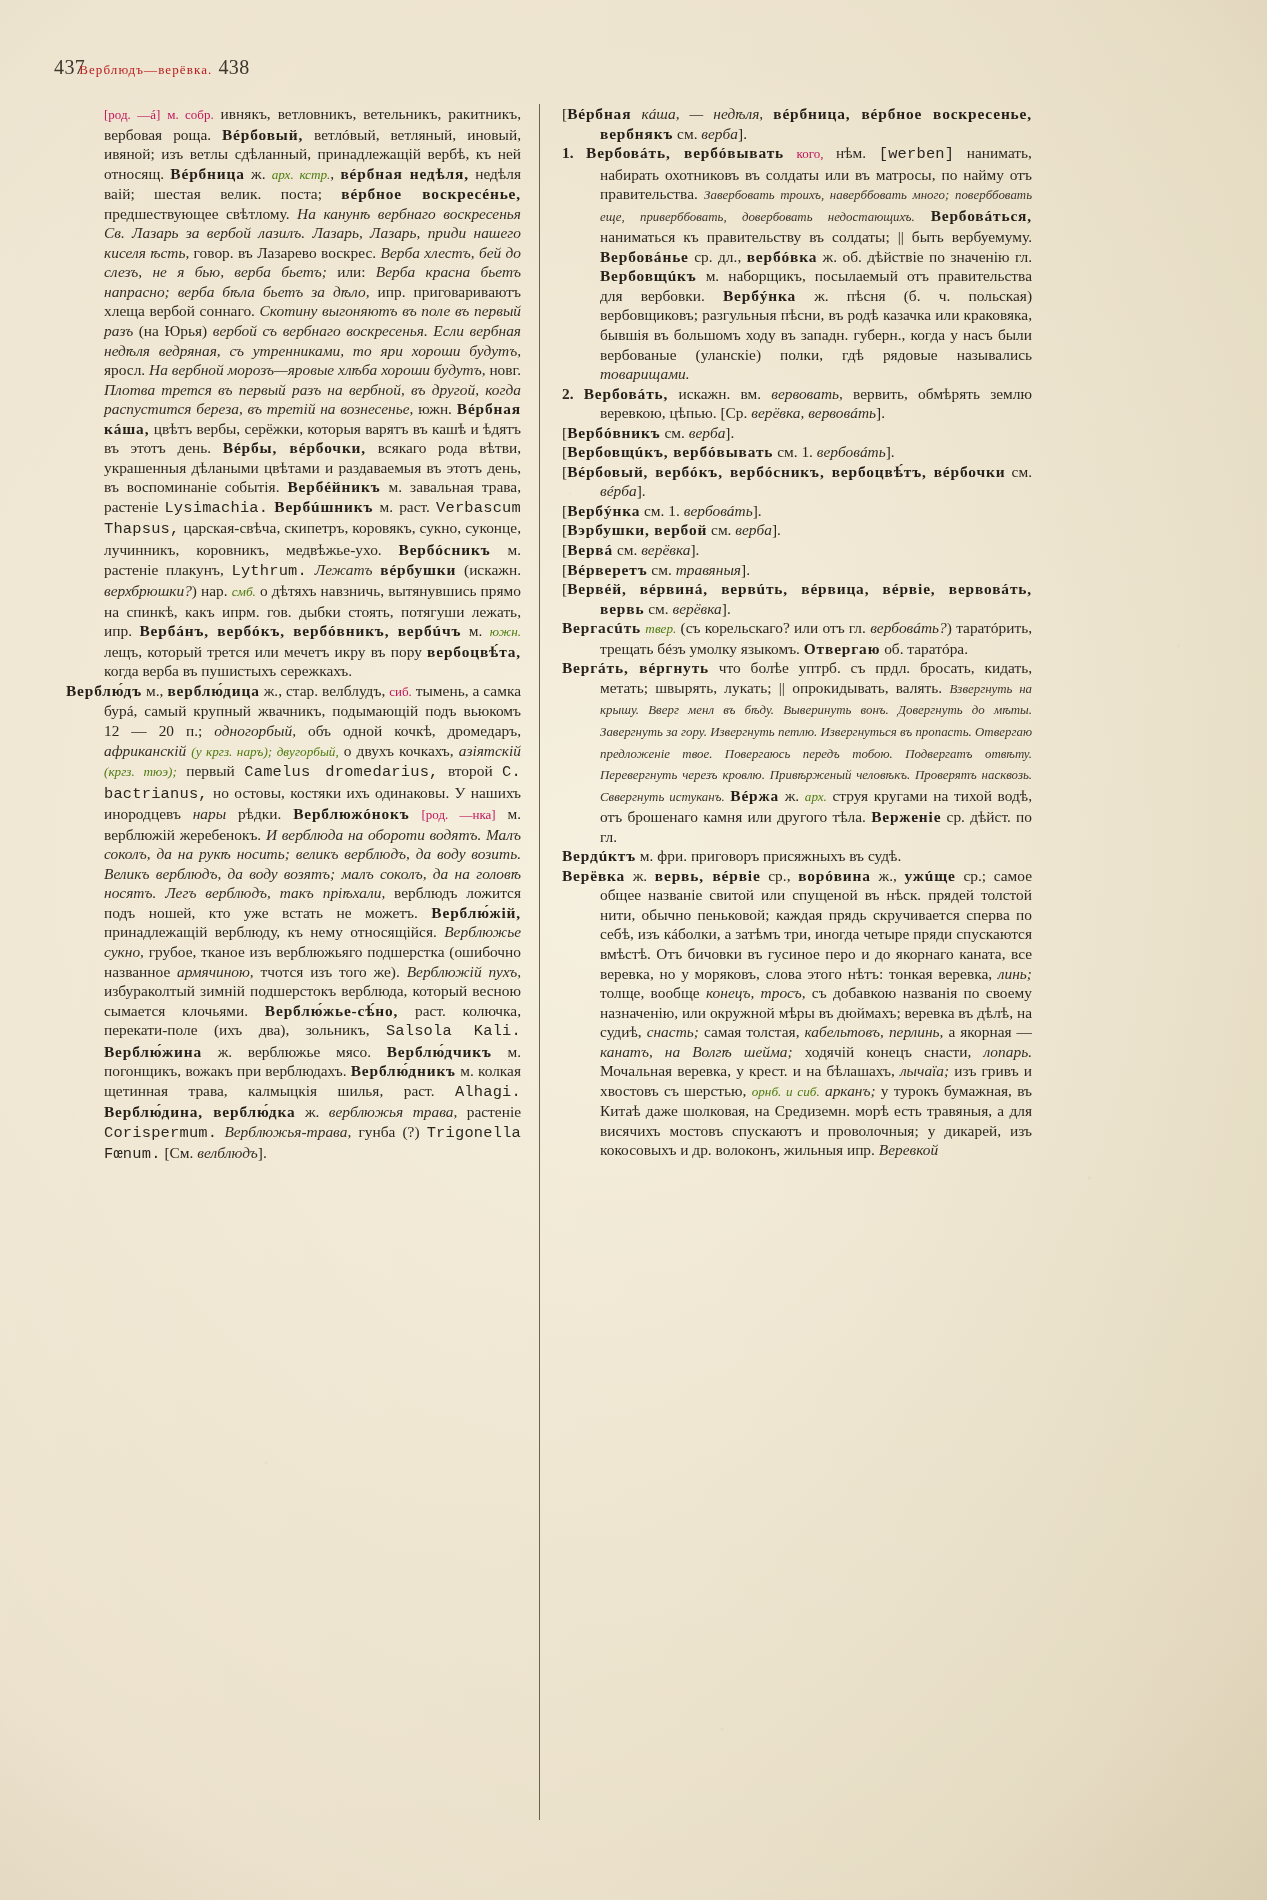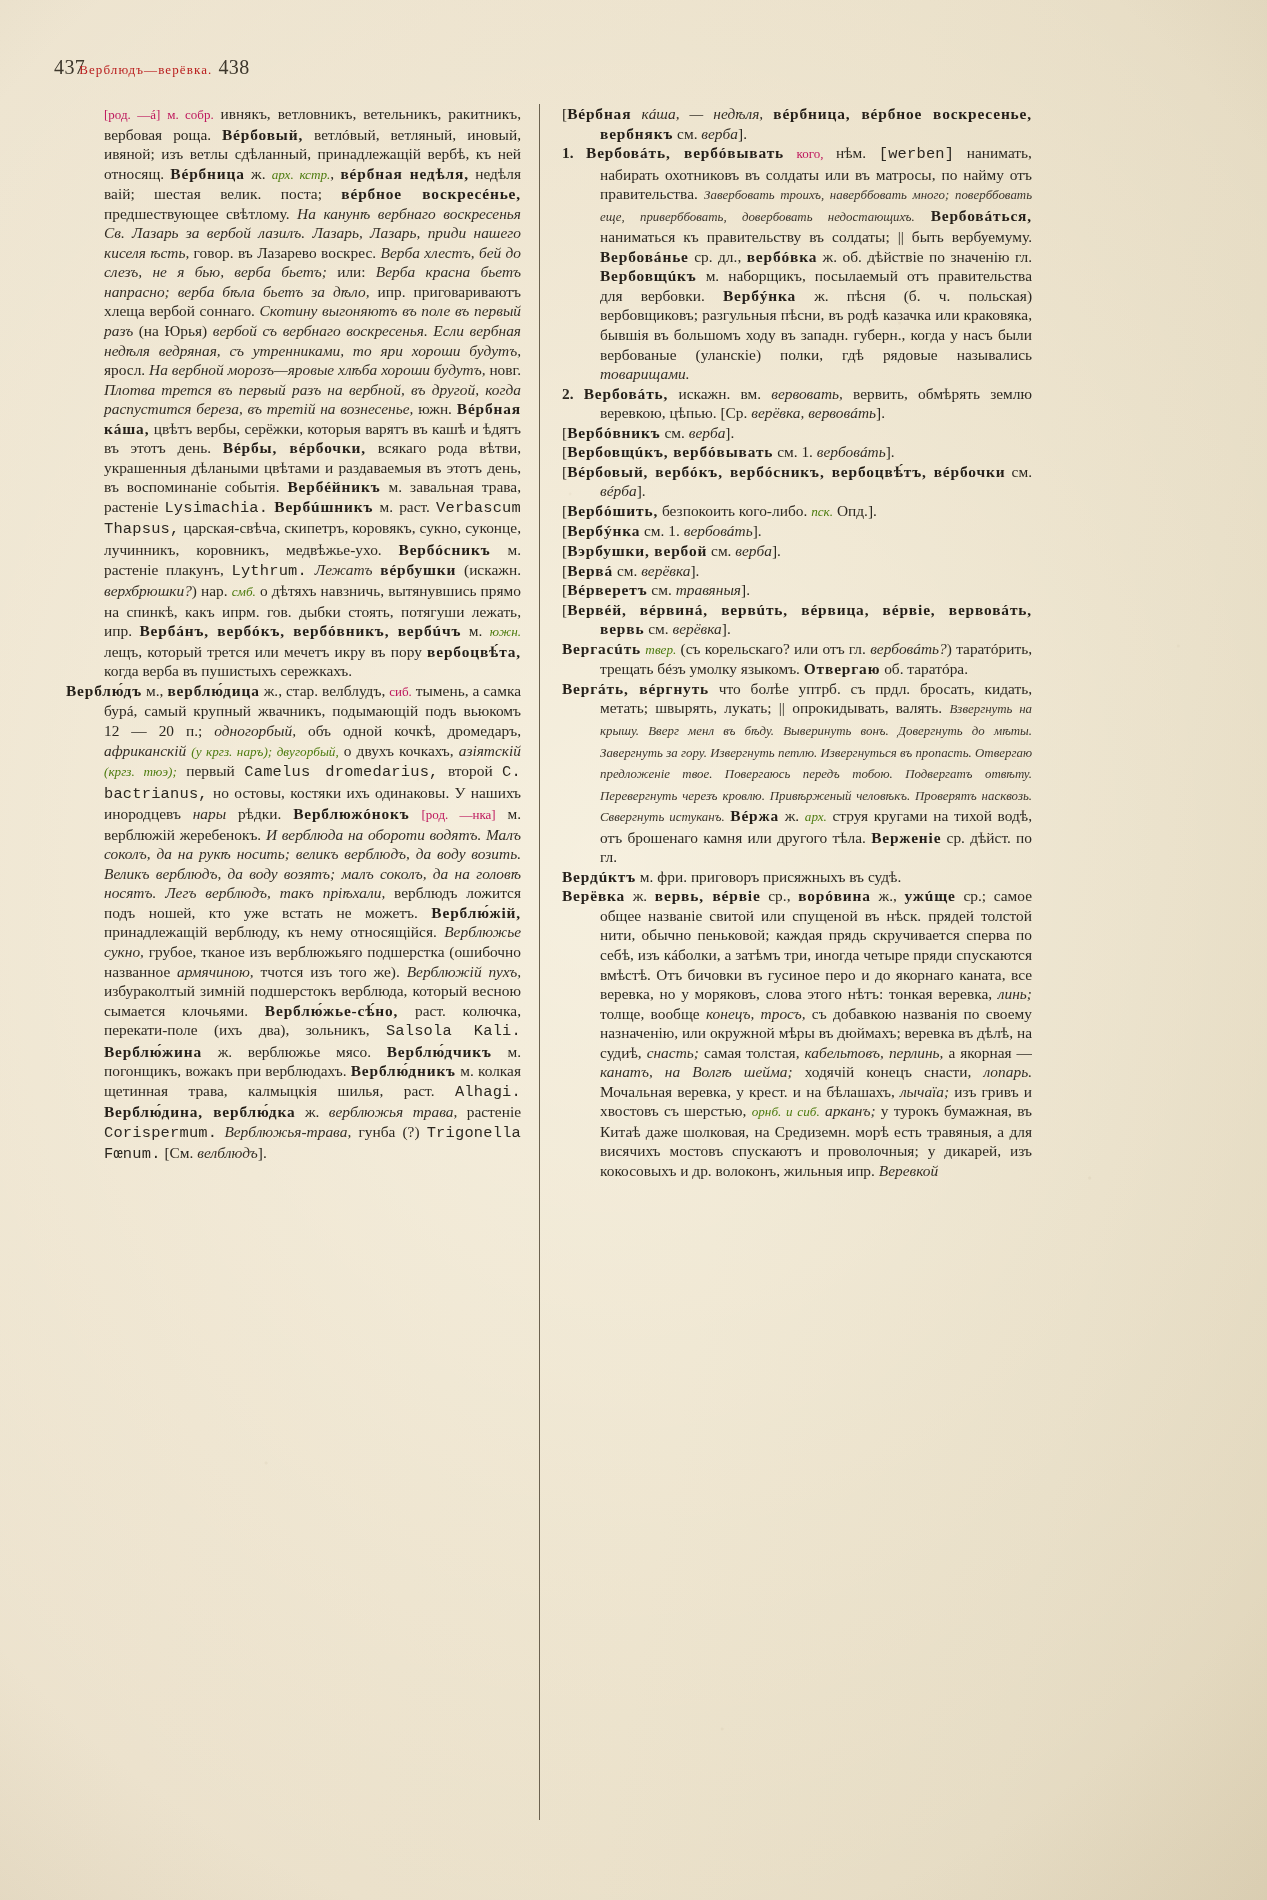--- a/index.html
+++ b/index.html
@@ -152,21 +152,20 @@
       <p class="entry hang"><b>Верблю́дъ</b> м., <b>верблю́дица</b> ж., стар. велблудъ, <span class="smr">сиб.</span> тымень, а самка бурá, самый крупный жвачникъ, подымающій подъ вьюкомъ 12 — 20 п.; <i>одногорбый,</i> объ одной кочкѣ, дромедаръ, <i>африканскій</i> <span class="sm">(у кргз. наръ); двугорбый,</span> о двухъ кочкахъ, <i>азіятскій</i> <span class="sm">(кргз. тюэ);</span> первый <span class="lat">Camelus dromedarius,</span> второй <span class="lat">C. bactrianus,</span> но остовы, костяки ихъ одинаковы. У нашихъ инородцевъ <i>нары</i> рѣдки. <b>Верблюжóнокъ</b> <span class="smr">[род. —нка]</span> м. верблюжій жеребенокъ. <i>И верблюда на обороти водятъ. Малъ соколъ, да на рукѣ носить; великъ верблюдъ, да воду возить. Великъ верблюдъ, да воду возятъ; малъ соколъ, да на головѣ носятъ. Легъ верблюдъ, такъ пріѣхали,</i> верблюдъ ложится подъ ношей, кто уже встать не можетъ. <b>Верблю́жій,</b> принадлежащій верблюду, къ нему относящійся. <i>Верблюжье сукно,</i> грубое, тканое изъ верблюжьяго подшерстка (ошибочно названное <i>армячиною,</i> тчотся изъ того же). <i>Верблюжій пухъ,</i> избураколтый зимній подшерстокъ верблюда, который весною сымается клочьями. <b>Верблю́жье-сѣ́но,</b> раст. колючка, перекати-поле (ихъ два), зольникъ, <span class="lat">Salsola Kali.</span> <b>Верблю́жина</b> ж. верблюжье мясо. <b>Верблю́дчикъ</b> м. погонщикъ, вожакъ при верблюдахъ. <b>Верблю́дникъ</b> м. колкая щетинная трава, калмыцкія шилья, раст. <span class="lat">Alhagi.</span> <b>Верблю́дина, верблю́дка</b> ж. <i>верблюжья трава,</i> растеніе <span class="lat">Corispermum.</span> <i>Верблюжья-трава,</i> гунба (?) <span class="lat">Trigonella Fœnum.</span> [См. <i>велблюдъ</i>].</p>
     </div>
 
     <div class="col right">
       <p class="entry hang">[<b>Вéрбная</b> <i>кáша, — недѣля,</i> <b>вéрбница, вéрбное воскресенье, вербнякъ</b> см. <i>верба</i>].</p>
       <p class="entry hang"><span class="num">1.</span> <b>Вербовáть, вербóвывать</b> <span class="smr">кого,</span> нѣм. <span class="lat">[werben]</span> нанимать, набирать охотниковъ въ солдаты или въ матросы, по найму отъ правительства. <span class="exs">Завербовать троихъ, наверббовать много; поверббовать еще, приверббовать, довербовать недостающихъ.</span> <b>Вербовáться,</b> наниматься къ правительству въ солдаты; || быть вербуемуму. <b>Вербовáнье</b> ср. дл., <b>вербóвка</b> ж. об. дѣйствіе по значенію гл. <b>Вербовщúкъ</b> м. наборщикъ, посылаемый отъ правительства для вербовки. <b>Вербýнка</b> ж. пѣсня (б. ч. польская) вербовщиковъ; разгульныя пѣсни, въ родѣ казачка или краковяка, бывшія въ большомъ ходу въ западн. губерн., когда у насъ были вербованые (уланскіе) полки, гдѣ рядовые назывались <i>товарищами.</i></p>
       <p class="entry hang"><span class="num">2.</span> <b>Вербовáть,</b> искажн. вм. <i>вервовать,</i> вервить, обмѣрять землю веревкою, цѣпью. [Ср. <i>верёвка, вервовáть</i>].</p>
       <p class="entry hang">[<b>Вербóвникъ</b> см. <i>верба</i>].</p>
       <p class="entry hang">[<b>Вербовщúкъ, вербóвывать</b> см. 1. <i>вербовáть</i>].</p>
       <p class="entry hang">[<b>Вéрбовый, вербóкъ, вербóсникъ, вербоцвѣ́тъ, вéрбочки</b> см. <i>вéрба</i>].</p>
-      <p class="entry hang">[<b>Вербóшить,</b> безпокоить кого-либо. <span class="sm">пск.</span> Опд.].</p>
       <p class="entry hang">[<b>Вербýнка</b> см. 1. <i>вербовáть</i>].</p>
       <p class="entry hang">[<b>Вэрбушки, вербой</b> см. <i>верба</i>].</p>
       <p class="entry hang">[<b>Вервá</b> см. <i>верёвка</i>].</p>
       <p class="entry hang">[<b>Вéрверетъ</b> см. <i>травяныя</i>].</p>
       <p class="entry hang">[<b>Вервéй, вéрвинá, вервúть, вéрвица, вéрвіе, вервовáть, вервь</b> см. <i>верёвка</i>].</p>
       <p class="entry hang"><b>Вергасúть</b> <span class="sm">твер.</span> (съ корельскаго? или отъ гл. <i>вербовáть?</i>) таратóрить, трещать бéзъ умолку языкомъ. <b>Отвергаю</b> об. таратóра.</p>
       <p class="entry hang"><b>Вергáть, вéргнуть</b> что болѣе уптрб. съ прдл. бросать, кидать, метать; швырять, лукать; || опрокидывать, валять. <span class="exs">Взвергнуть на крышу. Вверг менл въ бѣду. Выверинуть вонъ. Довергнуть до мѣты. Завергнуть за гору. Извергнуть петлю. Извергнуться въ пропасть. Отвергаю предложеніе твое. Повергаюсь передъ тобою. Подвергатъ отвѣту. Перевергнуть черезъ кровлю. Привѣрженый человѣкъ. Проверятъ насквозь. Сввергнуть истуканъ.</span> <b>Вéржа</b> ж. <span class="sm">арх.</span> струя кругами на тихой водѣ, отъ брошенаго камня или другого тѣла. <b>Верженіе</b> ср. дѣйст. по гл.</p>
       <p class="entry hang"><b>Вердúктъ</b> м. фри. приговоръ присяжныхъ въ судѣ.</p>
       <p class="entry hang"><b>Верёвка</b> ж. <b>вервь, вéрвіе</b> ср., <b>ворóвина</b> ж., <b>ужúще</b> ср.; самое общее названіе свитой или спущеной въ нѣск. прядей толстой нити, обычно пеньковой; каждая прядь скручивается сперва по себѣ, изъ кáболки, а затѣмъ три, иногда четыре пряди спускаются вмѣстѣ. Отъ бичовки въ гусиное перо и до якорнаго каната, все веревка, но у моряковъ, слова этого нѣтъ: тонкая веревка, <i>линь;</i> толще, вообще <i>конецъ, тросъ,</i> съ добавкою названія по своему назначенію, или окружной мѣры въ дюймахъ; веревка въ дѣлѣ, на судиѣ, <i>снасть;</i> самая толстая, <i>кабельтовъ, перлинь,</i> а якорная — <i>канатъ, на Волгѣ шейма;</i> ходячій конецъ снасти, <i>лопарь.</i> Мочальная веревка, у крест. и на бѣлашахъ, <i>лычаїа;</i> изъ гривъ и хвостовъ съ шерстью, <span class="sm">орнб. и сиб.</span> <i>арканъ;</i> у турокъ бумажная, въ Китаѣ даже шолковая, на Средиземн. морѣ есть травяныя, а для висячихъ мостовъ спускаютъ и проволочныя; у дикарей, изъ кокосовыхъ и др. волоконъ, жильныя ипр. <i>Веревкой</i></p>
     </div>

